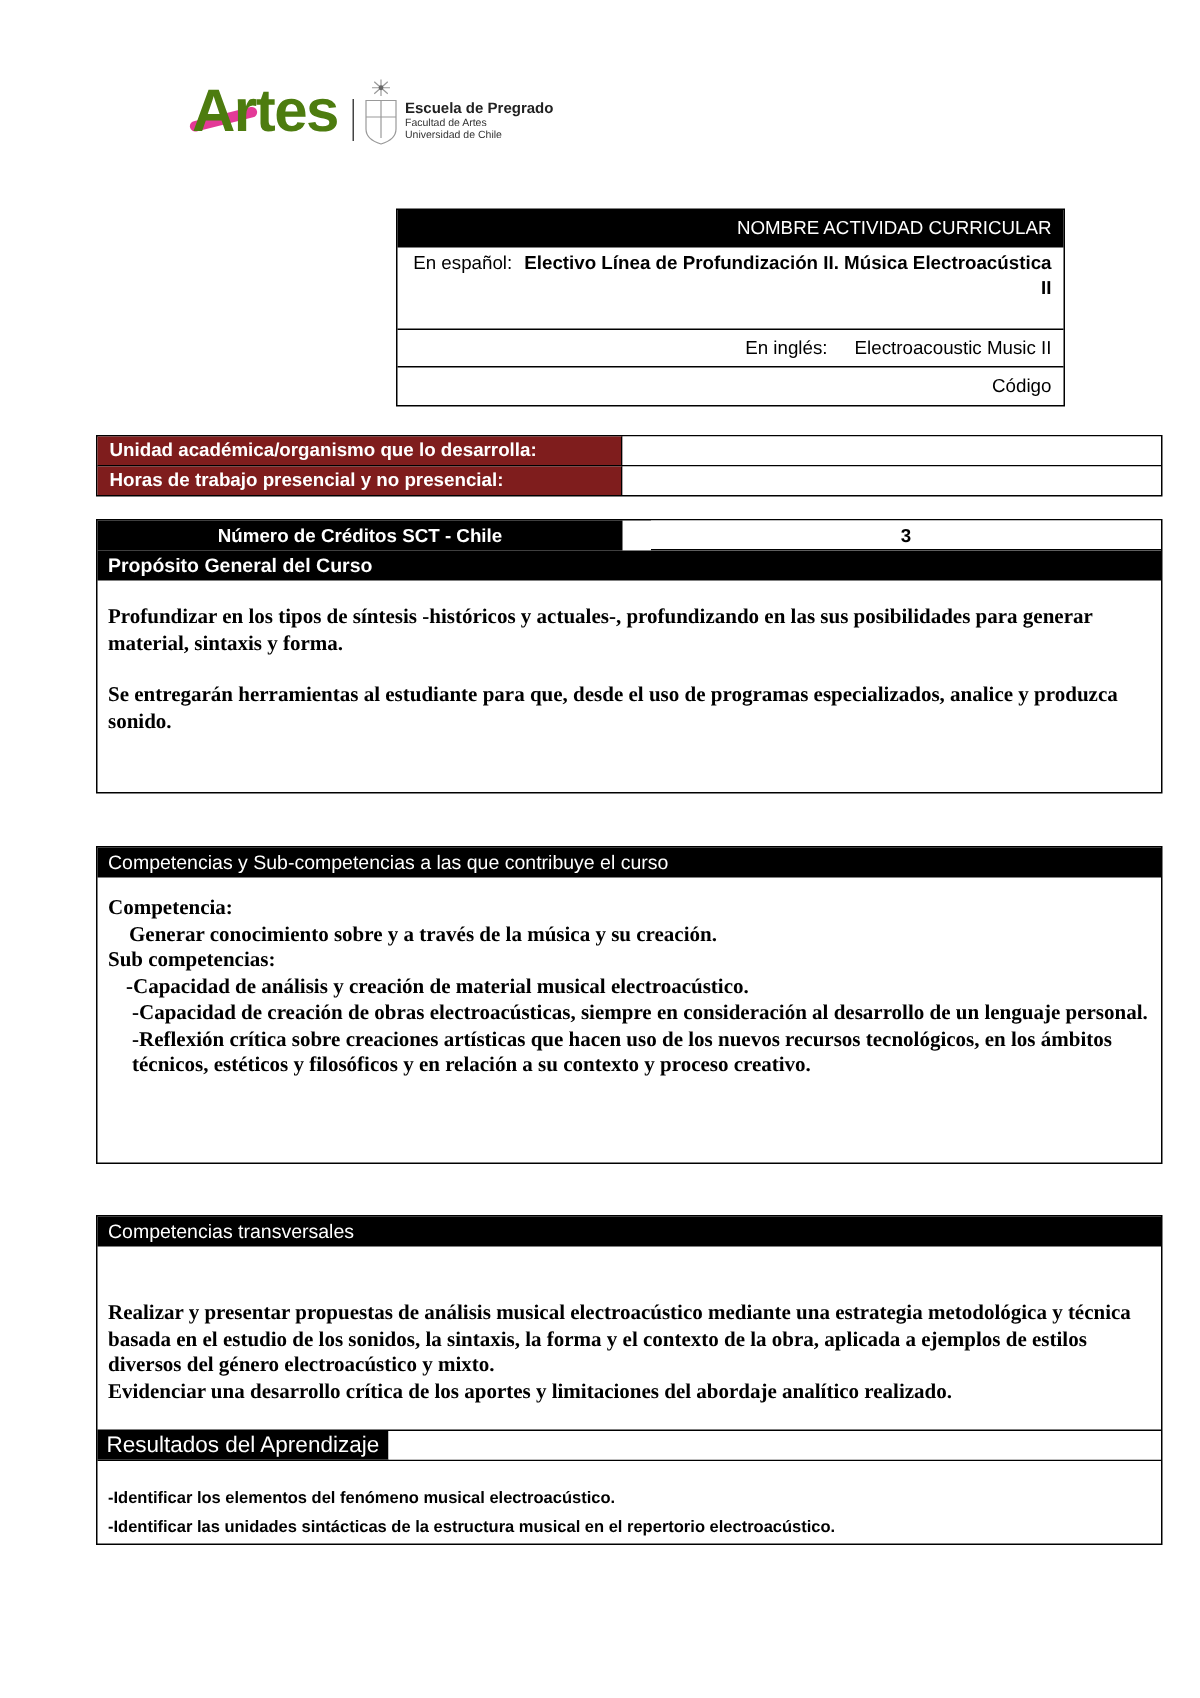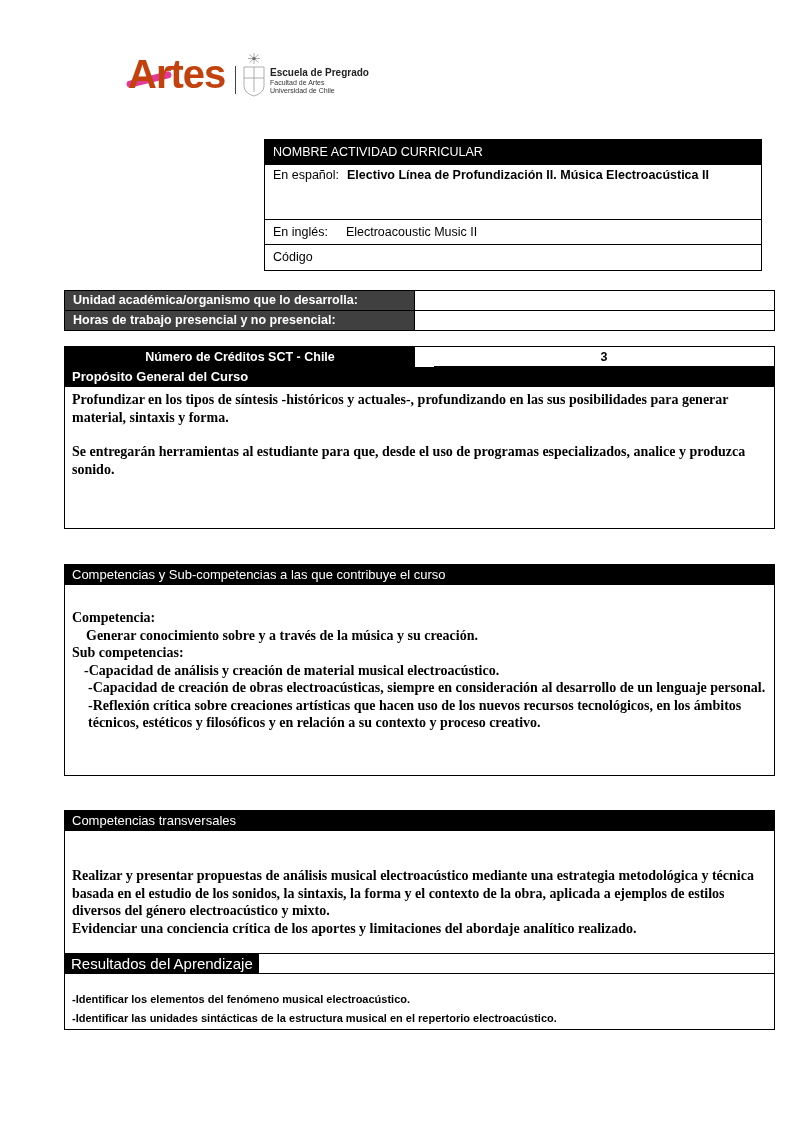--- a/index.html
+++ b/index.html
@@ -1,45 +1,45 @@
 <!DOCTYPE html>
 <html><head>
 <meta charset="utf-8">
 <style>
   html, body { margin:0; padding:0; background:#ffffff; }
   body { width:800px; height:1132px; position:relative; overflow:hidden; font-family:"Liberation Sans", sans-serif; color:#000; }
   .abs { position:absolute; }
 
   
   .logo { left:128px; top:52px; height:50px; }
-  .logo-artes { position:absolute; left:0; top:0; font-family:"Liberation Sans", sans-serif; font-size:40px; font-weight:bold; letter-spacing:-1px; color:#c2410c; line-height:44px; }
+  .logo-artes { position:absolute; left:0; top:0; font-family:"Liberation Sans", sans-serif; font-size:40px; font-weight:bold; letter-spacing:-1px; color:#4d7c0f; line-height:44px; }
   .logo-swoosh { position:absolute; left:-2px; top:24px; width:46px; height:7px; background:#e0248c; border-radius:4px; transform:rotate(-14deg); opacity:0.9; }
   .logo-sep { position:absolute; left:107px; top:14px; width:1px; height:28px; background:#444; }
   .logo-crest { position:absolute; left:113px; top:0px; width:26px; height:46px; }
   .logo-text { position:absolute; left:142px; top:16px; line-height:1; white-space:nowrap; }
   .logo-text .l1 { font-size:10px; font-weight:bold; color:#222; }
   .logo-text .l2, .logo-text .l3 { font-size:7px; color:#333; margin-top:1px; }
 
   
-  .name-table { left:264px; top:139px; width:498px; border:1.5px solid #000; box-sizing:border-box; }
+  .name-table { left:264px; top:139px; width:446px; border:1.5px solid #000; box-sizing:border-box;text-align:right; }
   .name-head { background:#000; color:#fff; font-family:"Liberation Sans", sans-serif; font-size:12.5px; padding:4px 8px; height:24px; box-sizing:border-box; line-height:16px; }
   .name-row { border-top:1.5px solid #000; font-size:12.5px; padding:2px 8px; box-sizing:border-box; line-height:17px; }
   .name-row b { font-weight:bold; }
   .row-es { height:55px; }
   .row-en { height:25px; line-height:20px; }
   .row-code { height:26px; line-height:21px; }
   .lbl { display:inline-block; }
   .lbl-es { margin-right:8px; }
   .lbl-en { margin-right:18px; }
 
   
   .info-table { left:64px; top:290px; width:711px; border:1.5px solid #000; box-sizing:border-box; }
   .info-row { display:flex; height:19px; }
   .info-row + .info-row { border-top:1px solid #000; }
-  .info-label { width:350px; background:#404040; color:#fff; font-size:12.5px; font-weight:bold; padding:0 8px; line-height:19px; box-sizing:border-box; border-right:1.5px solid #000; }
+  .info-label { width:350px; background:#7f1d1d; color:#fff; font-size:12.5px; font-weight:bold; padding:0 8px; line-height:19px; box-sizing:border-box; border-right:1.5px solid #000; }
   .info-value { flex:1; background:#fff; }
 
   
   .sec-box { left:64px; width:711px; border:1.5px solid #000; box-sizing:border-box; }
   .cred-row { display:flex; height:20px;gap:19px; }
   .cred-label { width:350px; background:#000; color:#fff; font-size:12.5px; font-weight:bold; text-align:center; line-height:20px; }
   .cred-value { flex:1; background:#fff; text-align:center; font-size:12.5px; font-weight:bold; line-height:20px; border-bottom:1px solid #000; }
   .sec-head { background:#000; color:#fff; font-size:13px; font-weight:bold; padding:0 7px; height:20px; line-height:20px; }
   .sec-head.light { font-weight:normal; }
   .body-serif { font-family:"Liberation Serif", serif; font-size:14px; font-weight:bold; line-height:17.5px; padding:0 7px; }
@@ -104,44 +104,44 @@
     <div class="info-value"></div>
   </div>
 </div>
 
 <div class="abs sec-box" style="top:346px; height:183px;">
   <div class="cred-row">
     <div class="cred-label">Número de Créditos SCT - Chile</div>
     <div class="cred-value">3</div>
   </div>
   <div class="sec-head" style="font-weight:bold;">Propósito General del Curso</div>
-  <div class="body-serif" style="padding-top:4px;">
+  <div class="body-serif" style="padding-top:16px;">
     <p class="para">Profundizar en los tipos de síntesis -históricos y actuales-, profundizando en las sus posibilidades para generar material, sintaxis y forma.</p>
     <div class="gap"></div>
     <p class="para">Se entregarán herramientas al estudiante para que, desde el uso de programas especializados, analice y produzca sonido.</p>
   </div>
 </div>
 
 <div class="abs sec-box" style="top:564px; height:212px;">
   <div class="sec-head light">Competencias y Sub-competencias a las que contribuye el curso</div>
-  <div class="body-serif" style="padding-top:24px;">
+  <div class="body-serif" style="padding-top:12px;">
     <div>Competencia:</div>
     <div class="indent1">Generar conocimiento sobre y a través de la música y su creación.</div>
     <div>Sub competencias:</div>
     <div class="indent2">-Capacidad de análisis y creación de material musical electroacústico.</div>
     <div class="indent3">-Capacidad de creación de obras electroacústicas, siempre en consideración al desarrollo de un lenguaje personal.</div>
     <div class="indent3">-Reflexión crítica sobre creaciones artísticas que hacen uso de los nuevos recursos tecnológicos, en los ámbitos técnicos, estéticos y filosóficos y en relación a su contexto y proceso creativo.</div>
   </div>
 </div>
 
 <div class="abs sec-box" style="top:810px; height:220px;">
   <div class="sec-head light">Competencias transversales</div>
   <div class="body-serif" style="padding-top:36px; height:122px; box-sizing:border-box;">
     <div>Realizar y presentar propuestas de análisis musical electroacústico mediante una estrategia metodológica y técnica basada en el estudio de los sonidos, la sintaxis, la forma y el contexto de la obra, aplicada a ejemplos de estilos diversos del género electroacústico y mixto.</div>
-    <div>Evidenciar una conciencia crítica de los aportes y limitaciones del abordaje analítico realizado.</div>
+    <div>Evidenciar una desarrollo crítica de los aportes y limitaciones del abordaje analítico realizado.</div>
   </div>
   <div class="res-head-row">
     <div class="res-head">Resultados del Aprendizaje</div>
     <div class="res-fill"></div>
   </div>
   <div class="body-sans" style="padding-top:16px;">
     <div>-Identificar los elementos del fenómeno musical electroacústico.</div>
     <div>-Identificar las unidades sintácticas de la estructura musical en el repertorio electroacústico.</div>
   </div>
 </div>

